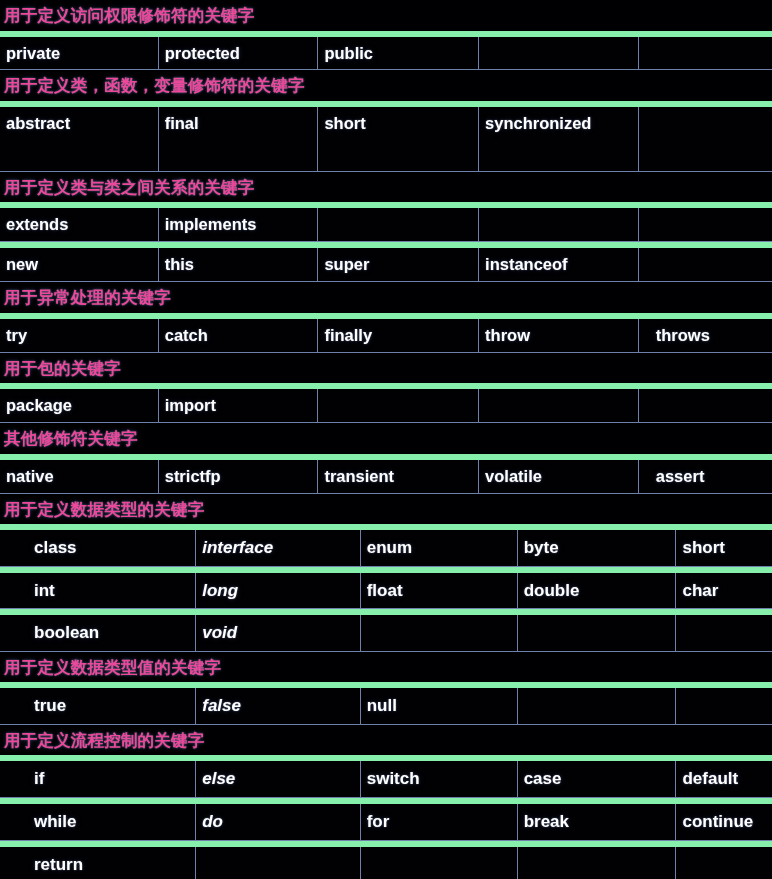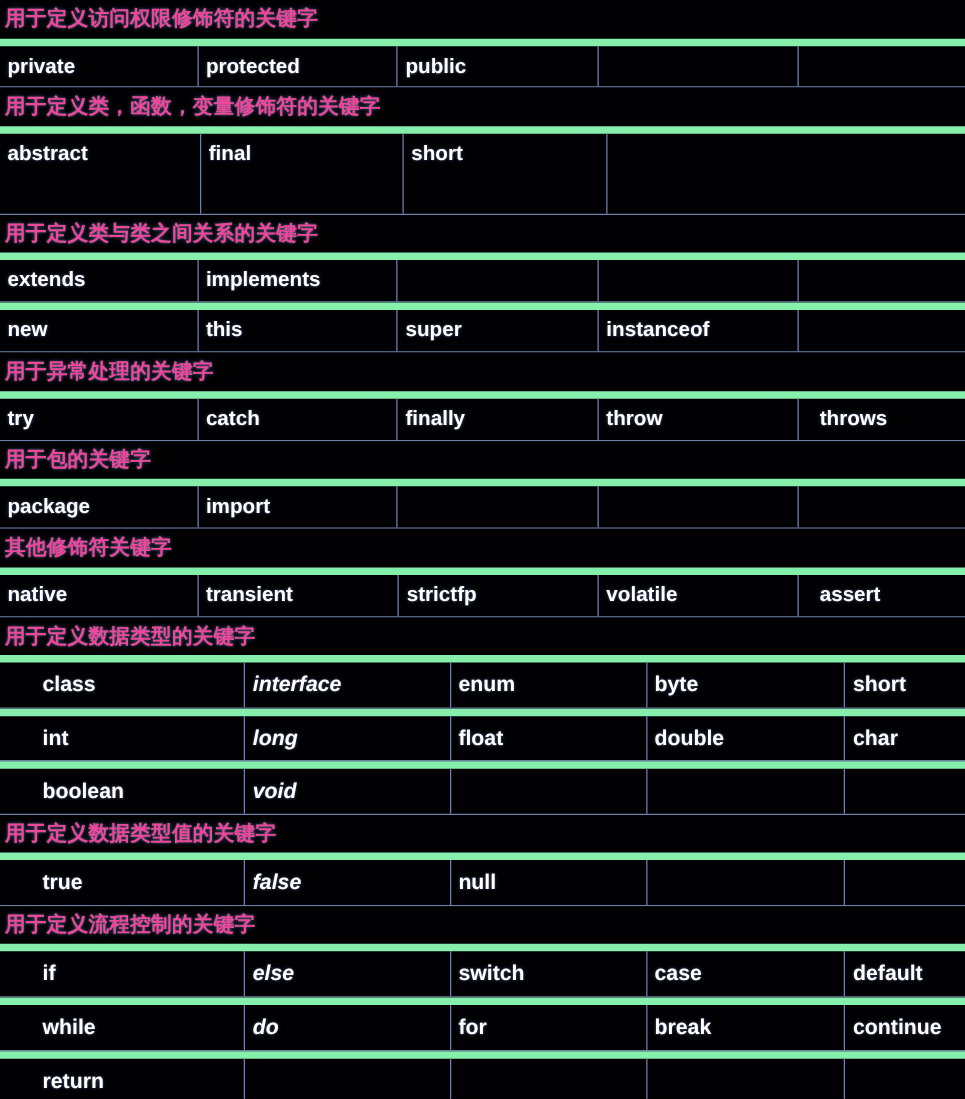--- a/index.html
+++ b/index.html
@@ -98,20 +98,21 @@
     <div class="cell c2">public</div>
     <div class="cell c3 empty"></div>
     <div class="cell c4 empty"></div>
   </div>
 
   <div class="section-header">用于定义类，函数，变量修饰符的关键字</div>
   <div class="kw-row grid-a tall">
     <div class="cell c0">abstract</div>
     <div class="cell c1">final</div>
     <div class="cell c2">short</div>
+    <div class="cell c3">synchronized</div>
     <div class="cell c4 empty"></div>
   </div>
 
   <div class="section-header">用于定义类与类之间关系的关键字</div>
   <div class="kw-row grid-a">
     <div class="cell c0">extends</div>
     <div class="cell c1">implements</div>
     <div class="cell c2 empty"></div>
     <div class="cell c3 empty"></div>
     <div class="cell c4 empty"></div>
@@ -139,22 +140,22 @@
     <div class="cell c0">package</div>
     <div class="cell c1">import</div>
     <div class="cell c2 empty"></div>
     <div class="cell c3 empty"></div>
     <div class="cell c4 empty"></div>
   </div>
 
   <div class="section-header">其他修饰符关键字</div>
   <div class="kw-row grid-a">
     <div class="cell c0">native</div>
+    <div class="cell c1">strictfp</div>
     <div class="cell c2">transient</div>
-    <div class="cell c1">strictfp</div>
     <div class="cell c3">volatile</div>
     <div class="cell c4">assert</div>
   </div>
 
   <div class="section-header">用于定义数据类型的关键字</div>
   <div class="kw-row grid-b">
     <div class="cell c0">class</div>
     <div class="cell c1">interface</div>
     <div class="cell c2">enum</div>
     <div class="cell c3">byte</div>

